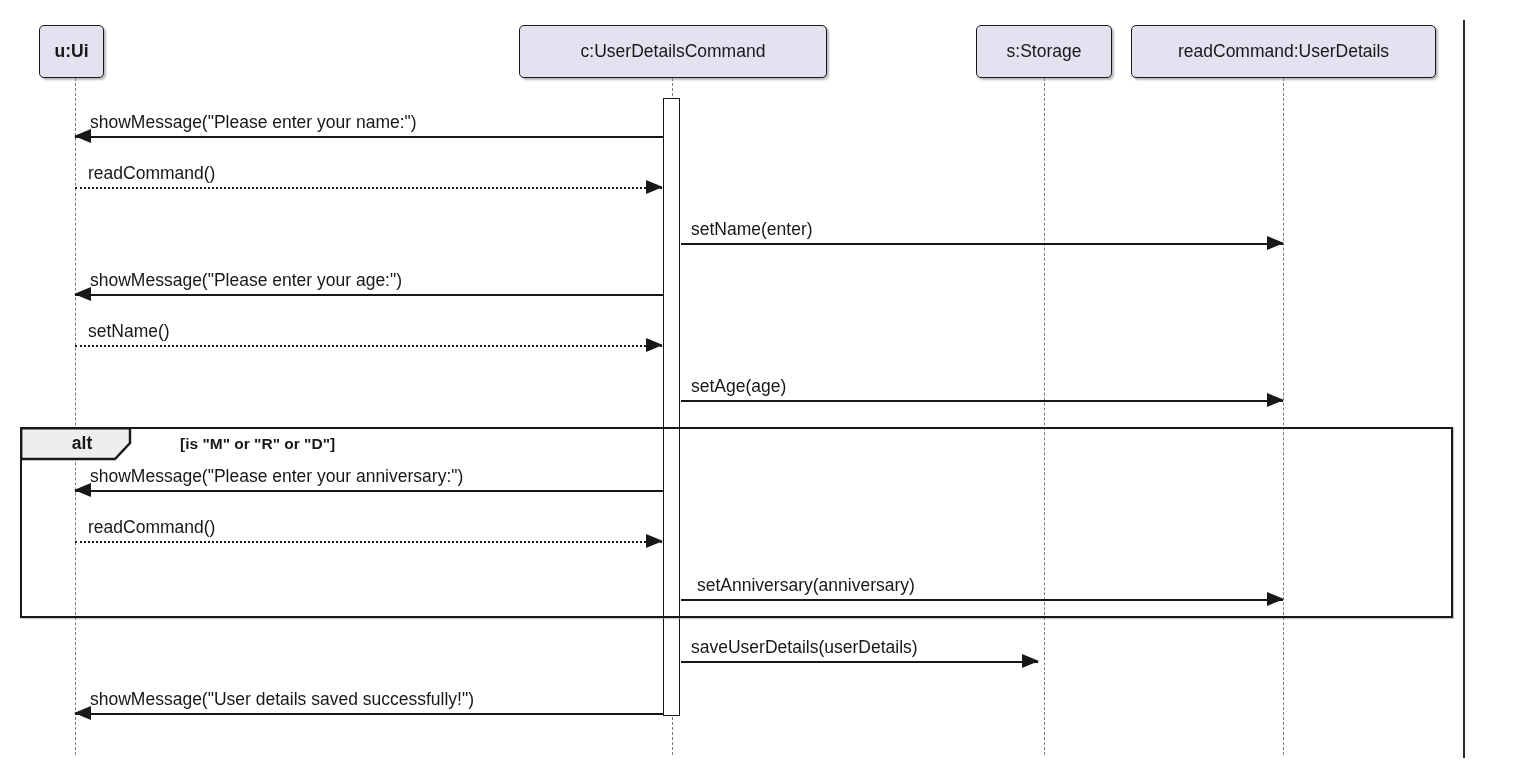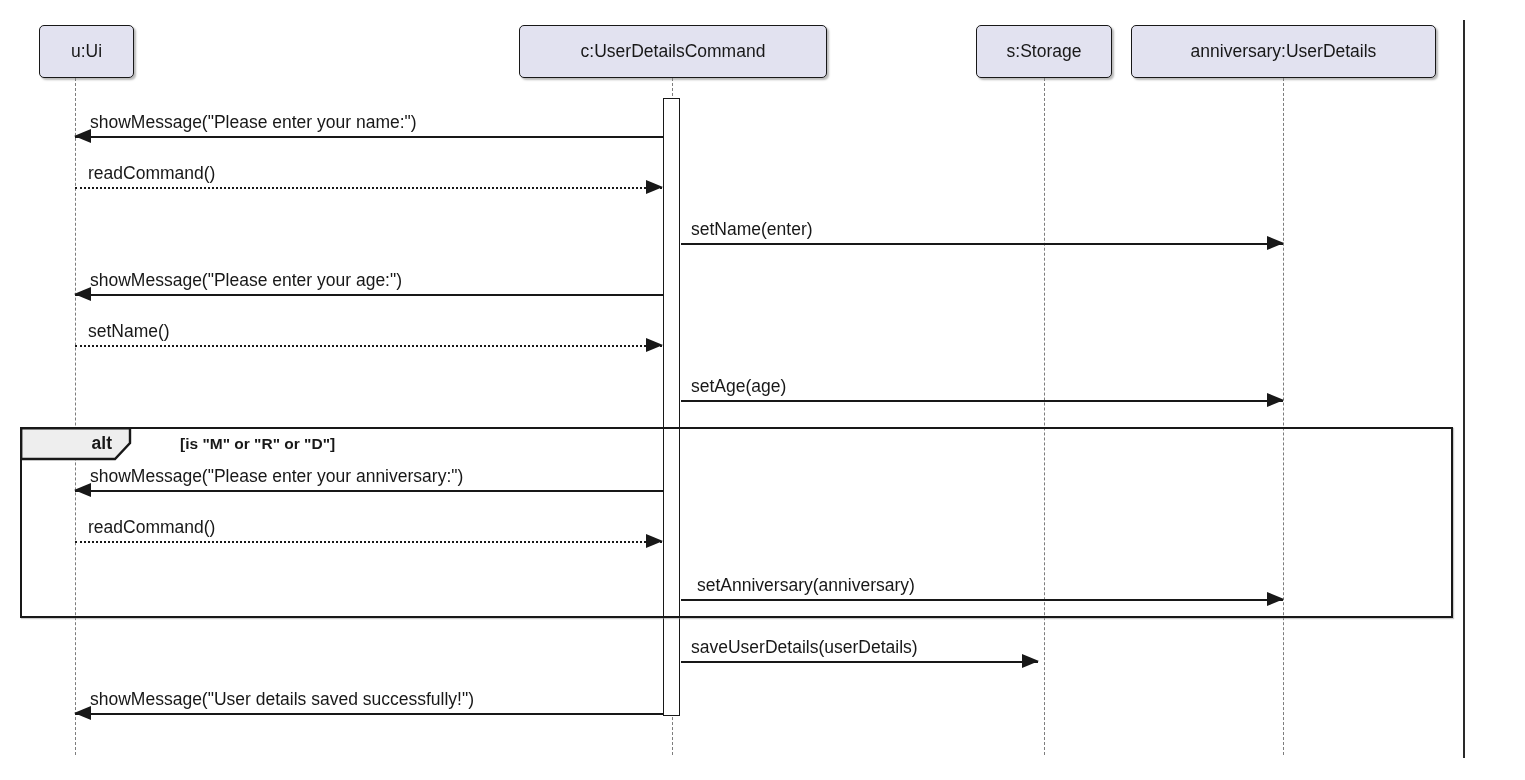--- a/index.html
+++ b/index.html
@@ -35,52 +35,52 @@
     position:absolute; left:-1px; top:-9px; width:0; height:0;
     border-right:17px solid #181818; border-top:7px solid transparent; border-bottom:7px solid transparent;
   }
   .alt-frame {
     position:absolute; left:20px; top:427px; width:1433px; height:191px;
     border:2.4px solid #181818; z-index:5; pointer-events:none;
     box-shadow:1px 1px 1px rgba(150,150,150,0.5);
   }
   .alt-tab { position:absolute; left:-2.4px; top:-2.4px; }
   .alt-operator {
-    position:absolute; left:30px; top:4px; width:60px; text-align:right;
+    position:absolute; left:30px; top:4px; width:60px; text-align:center;
     font-weight:bold; font-size:17.5px; z-index:6;
   }
   .alt-guard {
     position:absolute; left:158px; top:6px;
     font-weight:bold; font-size:15.5px; z-index:6;
   }
   .right-edge { position:absolute; left:1463px; top:20px; width:2.4px; height:738px; background:#2a2a2a; z-index:2; }
 </style>
 </head>
 <body>
 
 <div class="canvas">
 
   <div class="lifeline" style="left:74.5px;"></div>
   <div class="lifeline" style="left:671.5px;"></div>
   <div class="lifeline" style="left:1043.5px;"></div>
   <div class="lifeline" style="left:1282.5px;"></div>
 
   <div class="right-edge"></div>
 
-  <div class="participant" style="left:39px;width:95px;">
+  <div class="participant" style="left:39px;width:65px;font-weight:bold;">
     <span>u:Ui</span>
   </div>
   <div class="participant" style="left:976px;width:136px;">
     <span>s:Storage</span>
   </div>
   <div class="participant" style="left:519px;width:308px;">
     <span>c:UserDetailsCommand</span>
   </div>
   <div class="participant" style="left:1131px;width:305px;">
-    <span>anniversary:UserDetails</span>
+    <span>readCommand:UserDetails</span>
   </div>
 
   <div class="activation"></div>
 
   <div class="msg" style="left:75px;top:138px;width:588px;">
     <span class="label" style="left:15px;">showMessage("Please enter your name:")</span>
     <div class="line"></div>
     <div class="arrow-l"></div>
   </div>
 

